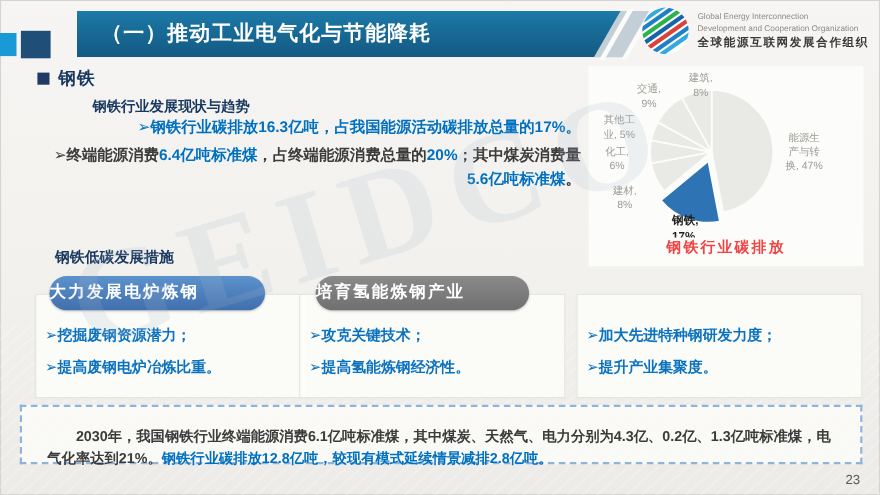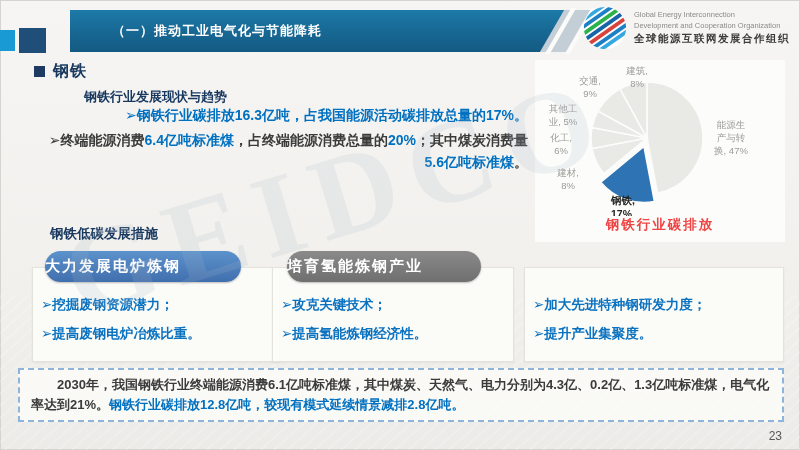--- a/index.html
+++ b/index.html
@@ -16,21 +16,21 @@
     font-family:"Liberation Serif","DejaVu Serif",serif;font-size:118px;font-weight:bold;
     letter-spacing:14px;color:#a9b8c9;opacity:.17;transform:rotate(-17deg);
     z-index:9;pointer-events:none;}
   
   .accent-light{position:absolute;left:0;top:30px;width:15px;height:21px;background:#1a9ad4;}
   .accent-dark{position:absolute;left:19px;top:28px;width:27px;height:25px;background:#1f4e79;}
   .title-bar{position:absolute;left:70px;top:10px;width:497px;height:42px;
     background:linear-gradient(180deg,#1d7aa8 0%,#186a96 45%,#135a82 100%);
     clip-path:polygon(0 0,100% 0,calc(100% - 24px) 100%,0 100%);
     box-shadow:0 2px 3px rgba(0,0,0,.25);}
-  .title-text{color:#fff;font-size:13px;font-weight:bold;line-height:42px;padding-left:42px;letter-spacing:1px;}
+  .title-text{color:#fff;font-size:19px;font-weight:bold;line-height:42px;padding-left:22px;letter-spacing:1px;}
   .deco-gray{position:absolute;left:552px;top:10px;width:30px;height:42px;transform:skewX(-30deg);background:#c3ced6;}
   .deco-white{position:absolute;top:8px;width:5px;height:46px;transform:skewX(-30deg);background:#fbfbfa;}
   .logo{position:absolute;right:10px;top:5px;display:flex;align-items:center;z-index:3;}
   .logo-text{margin-left:6px;}
   .logo-en{font-size:7.5px;color:#8b8b89;line-height:1.35;}
   .logo-cn{font-size:10.5px;font-weight:bold;color:#3a3a3a;letter-spacing:1.5px;margin-top:1px;}
   
   .sec-heading{position:absolute;left:34px;top:61px;display:flex;align-items:center;}
   .sq{width:11px;height:11px;background:#1f3b63;margin-right:8px;}
   .sec-heading-label{font-size:16px;font-weight:bold;color:#17375e;letter-spacing:1px;}
@@ -53,21 +53,21 @@
   
   .chart-panel{position:absolute;left:535px;top:60px;width:250px;height:182px;background:#fcfcfa;}
   .pie-label{font-size:9.5px;fill:#9b9b97;}
   .pie-label-emph{font-size:10.5px;font-weight:bold;fill:#1f1f1f;}
   .chart-caption{position:absolute;left:0;top:156px;width:100%;text-align:center;
     font-size:13.5px;font-weight:bold;color:#ef4444;letter-spacing:2px;}
   
   .summary-box{position:absolute;left:18px;top:368px;width:740px;height:40px;
     border:2px dashed #8fb4dc;background:rgba(250,250,247,.95);
     padding:5px 11px;font-size:13px;font-weight:bold;line-height:1.55;z-index:2;}
-  .summary-box p{margin:0;text-indent:2em;}
+  .summary-box p{margin:12px;text-indent:2em;}
   .page-number{position:absolute;right:18px;bottom:7px;font-size:12px;color:#595957;margin-top:11px;}
 </style>
 </head>
 <body>
 
 <div class="slide">
   <div class="texture"></div>
 
   <div class="accent-light"></div>
   <div class="accent-dark"></div>

